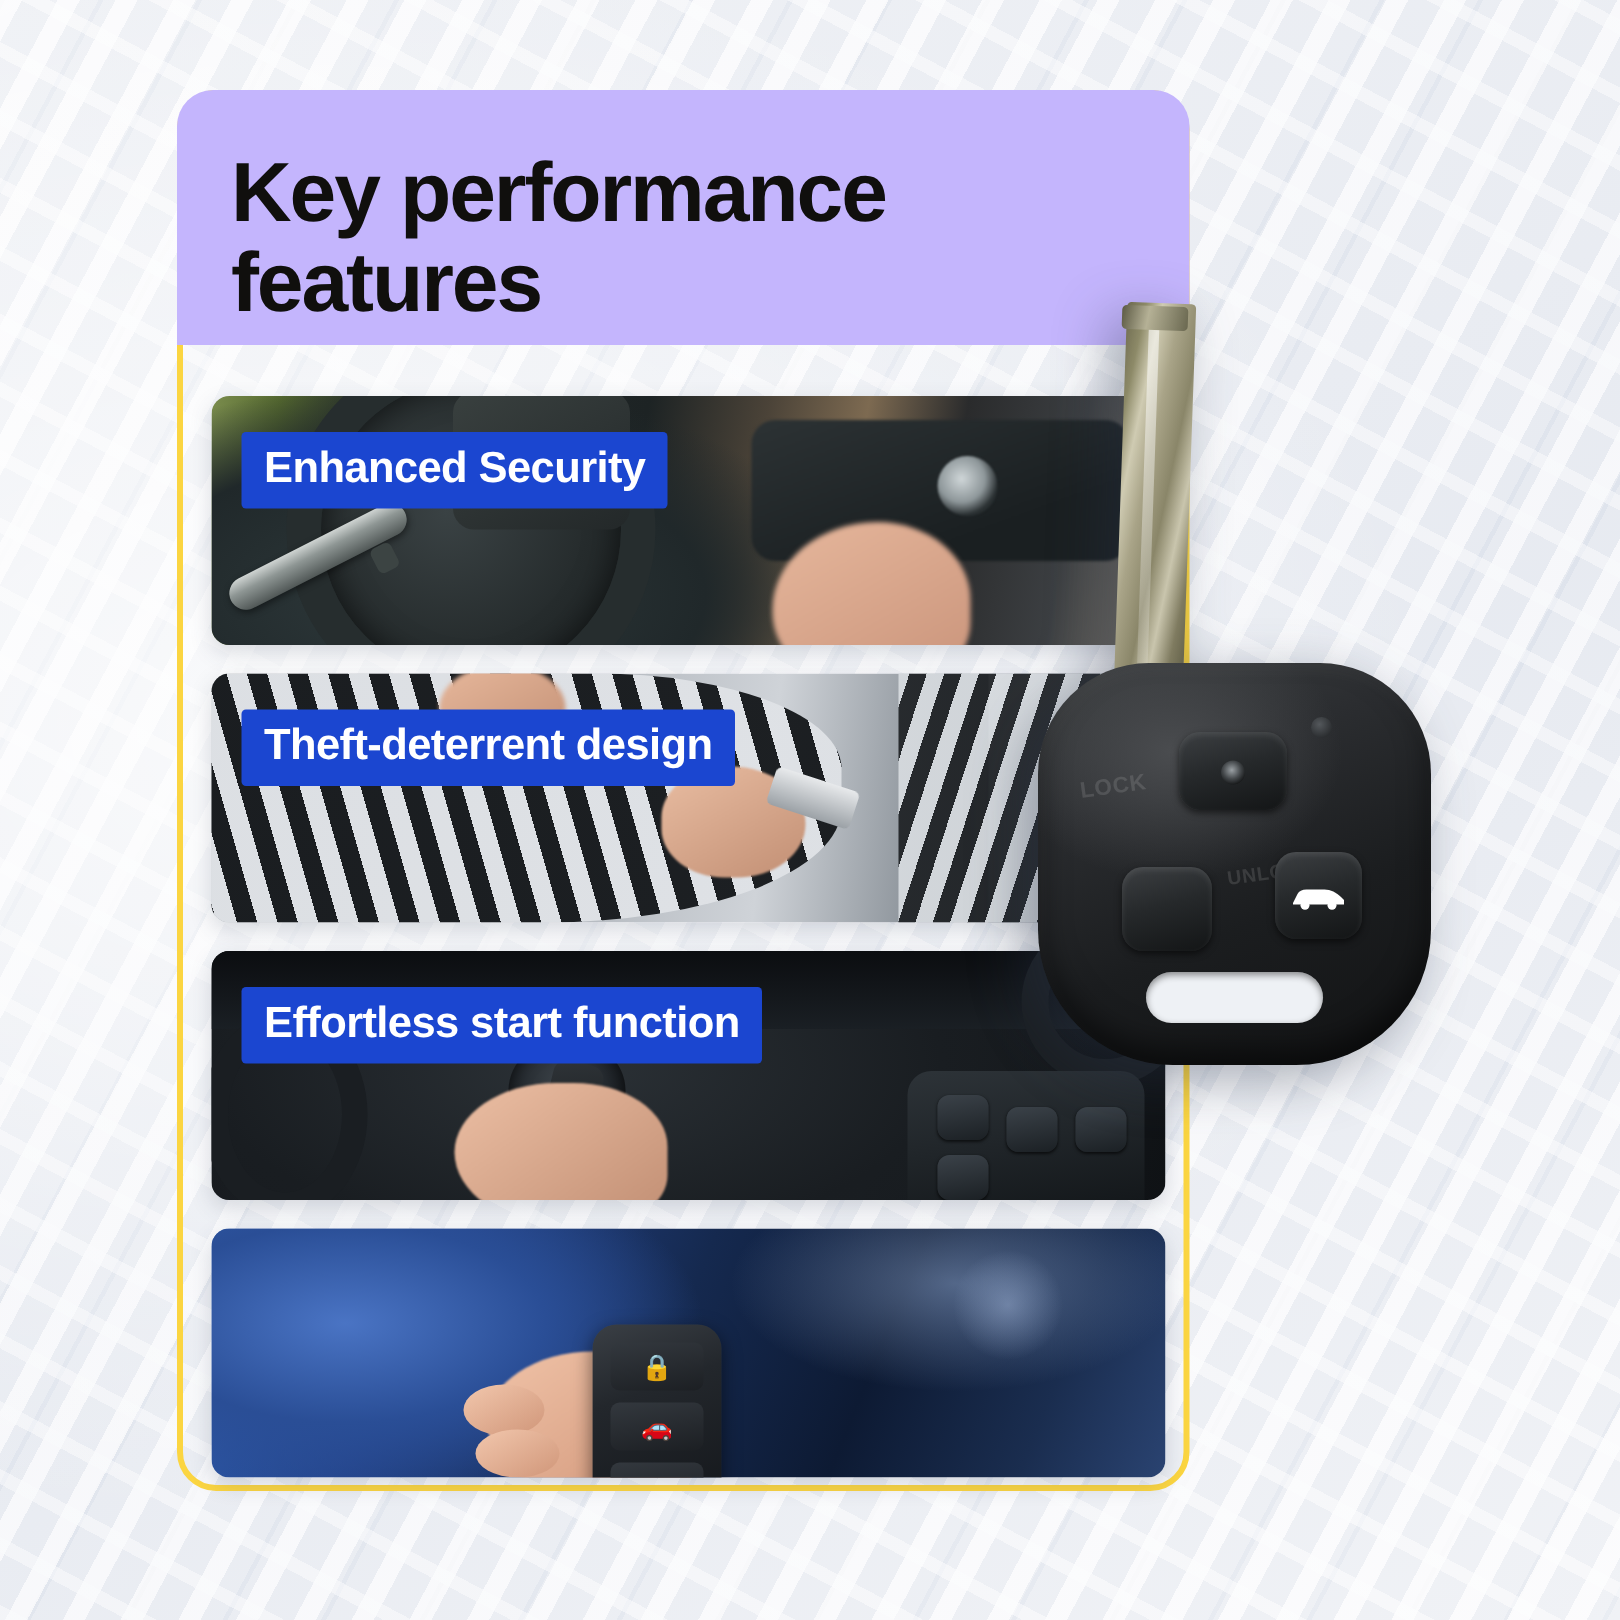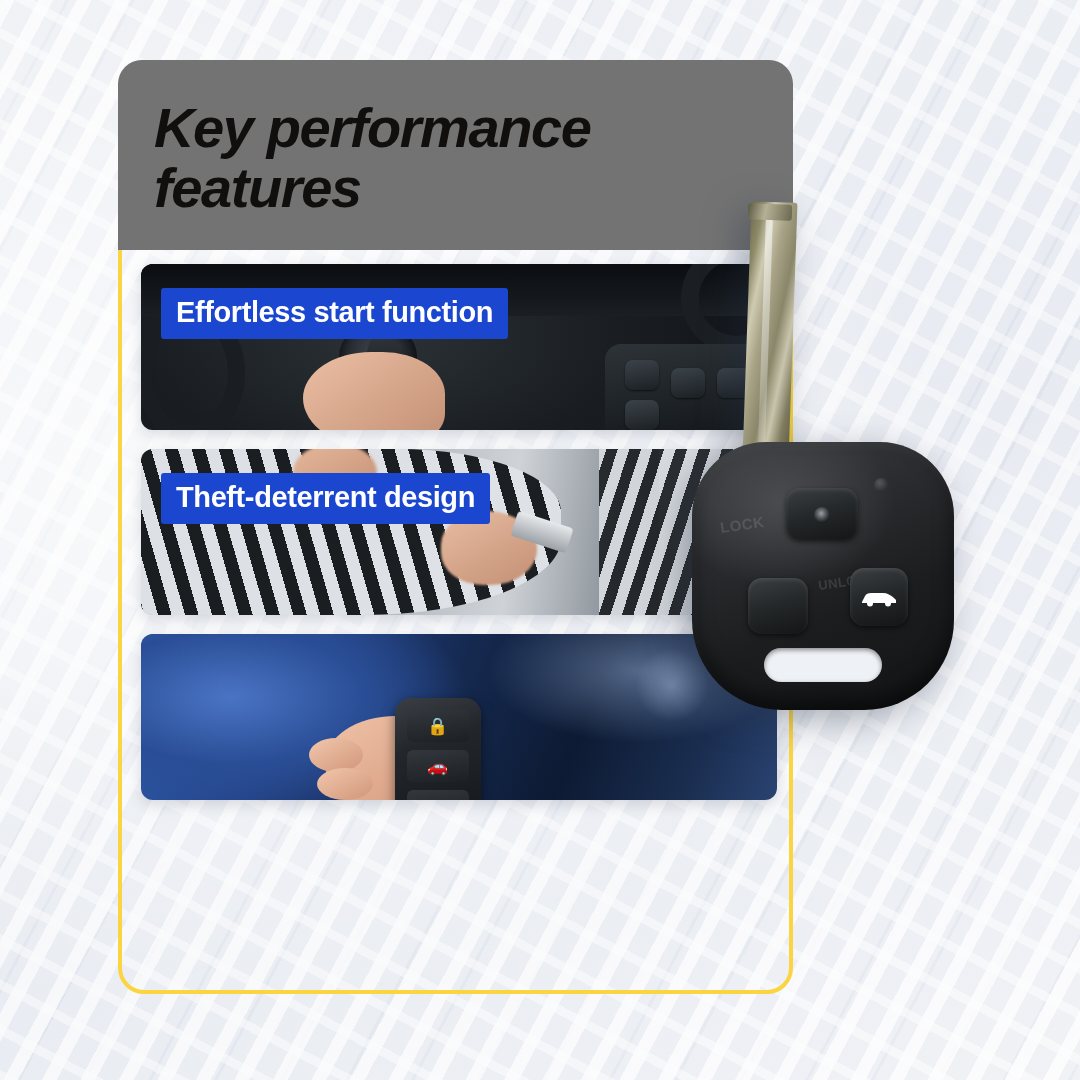--- a/index.html
+++ b/index.html
@@ -43,25 +43,24 @@
     left:118px; top:60px;
     width:675px; height:934px;
     border:4px solid #fbd541;
     border-radius:26px;
   }
 
   
   .header-card{
     position:absolute;
     left:118px; top:60px;
-    width:675px; height:190px;
-    background:#737373;
+    width:675px; height:170px;
+    background:#c4b5fd;
     border-radius:24px 24px 0 0;
     padding:38px 0 0 36px;
-    font-style:italic;
   }
   .header-title{
     font-size:56px;
     font-weight:700;
     line-height:1.07;
     letter-spacing:-1.4px;
     color:#100f0d;
     max-width:610px;
   }
 
@@ -392,52 +391,65 @@
   <div class="bg-wash"></div>
 
   <div class="frame"></div>
 
   <div class="header-card">
     <div class="header-title">Key performance features</div>
   </div>
 
   <div class="features">
 
+    <div class="feature">
+      <div class="feature-photo ph1">
+        <div class="wheel">
+          <div class="wheel-hub"></div>
+        </div>
+        <div class="lockbar"></div>
+        <div class="lockbar-cap"></div>
+        <div class="dashpanel"></div>
+        <div class="dashknob"></div>
+        <div class="hand1"></div>
+      </div>
+      <div class="badge">Enhanced Security</div>
+    </div>
+
+    <div class="feature">
+      <div class="feature-photo ph2">
+        <div class="cardoor"></div>
+        <div class="stripes"></div>
+        <div class="stripes2"></div>
+        <div class="hand2b"></div>
+        <div class="hand2"></div>
+        <div class="keyhand"></div>
+        <div class="fobedge"></div>
+      </div>
+      <div class="badge">Theft-deterrent design</div>
+    </div>
 
     <div class="feature">
       <div class="feature-photo ph3">
         <div class="dash3"></div>
         <div class="wheel3"></div>
         <div class="wheelrim3"></div>
         <div class="ignition"></div>
         <div class="keyin"></div>
         <div class="hand3"></div>
         <div class="ctrlpanel"></div>
         <div class="ctrlbtn" style="right:118px; top:96px;"></div>
         <div class="ctrlbtn" style="right:72px;  top:104px;"></div>
         <div class="ctrlbtn" style="right:26px;  top:104px;"></div>
         <div class="ctrlbtn" style="right:118px; top:136px;"></div>
       </div>
       <div class="badge">Effortless start function</div>
     </div>
 
     <div class="feature">
-      <div class="feature-photo ph2">
-        <div class="cardoor"></div>
-        <div class="stripes"></div>
-        <div class="stripes2"></div>
-        <div class="hand2b"></div>
-        <div class="hand2"></div>
-        <div class="keyhand"></div>
-        <div class="fobedge"></div>
-      </div>
-      <div class="badge">Theft-deterrent design</div>
-    </div>
-
-    <div class="feature">
       <div class="feature-photo ph4">
         <div class="bokeh"></div>
         <div class="hand4"></div>
         <div class="finger" style="left:168px; top:104px; width:54px; height:34px;"></div>
         <div class="finger" style="left:176px; top:134px; width:56px; height:32px;"></div>
         <div class="remote">
           <div class="rbtn" style="top:12px;">🔒</div>
           <div class="rbtn" style="top:52px;">🚗</div>
           <div class="rbtn" style="top:92px;"></div>
         </div>

